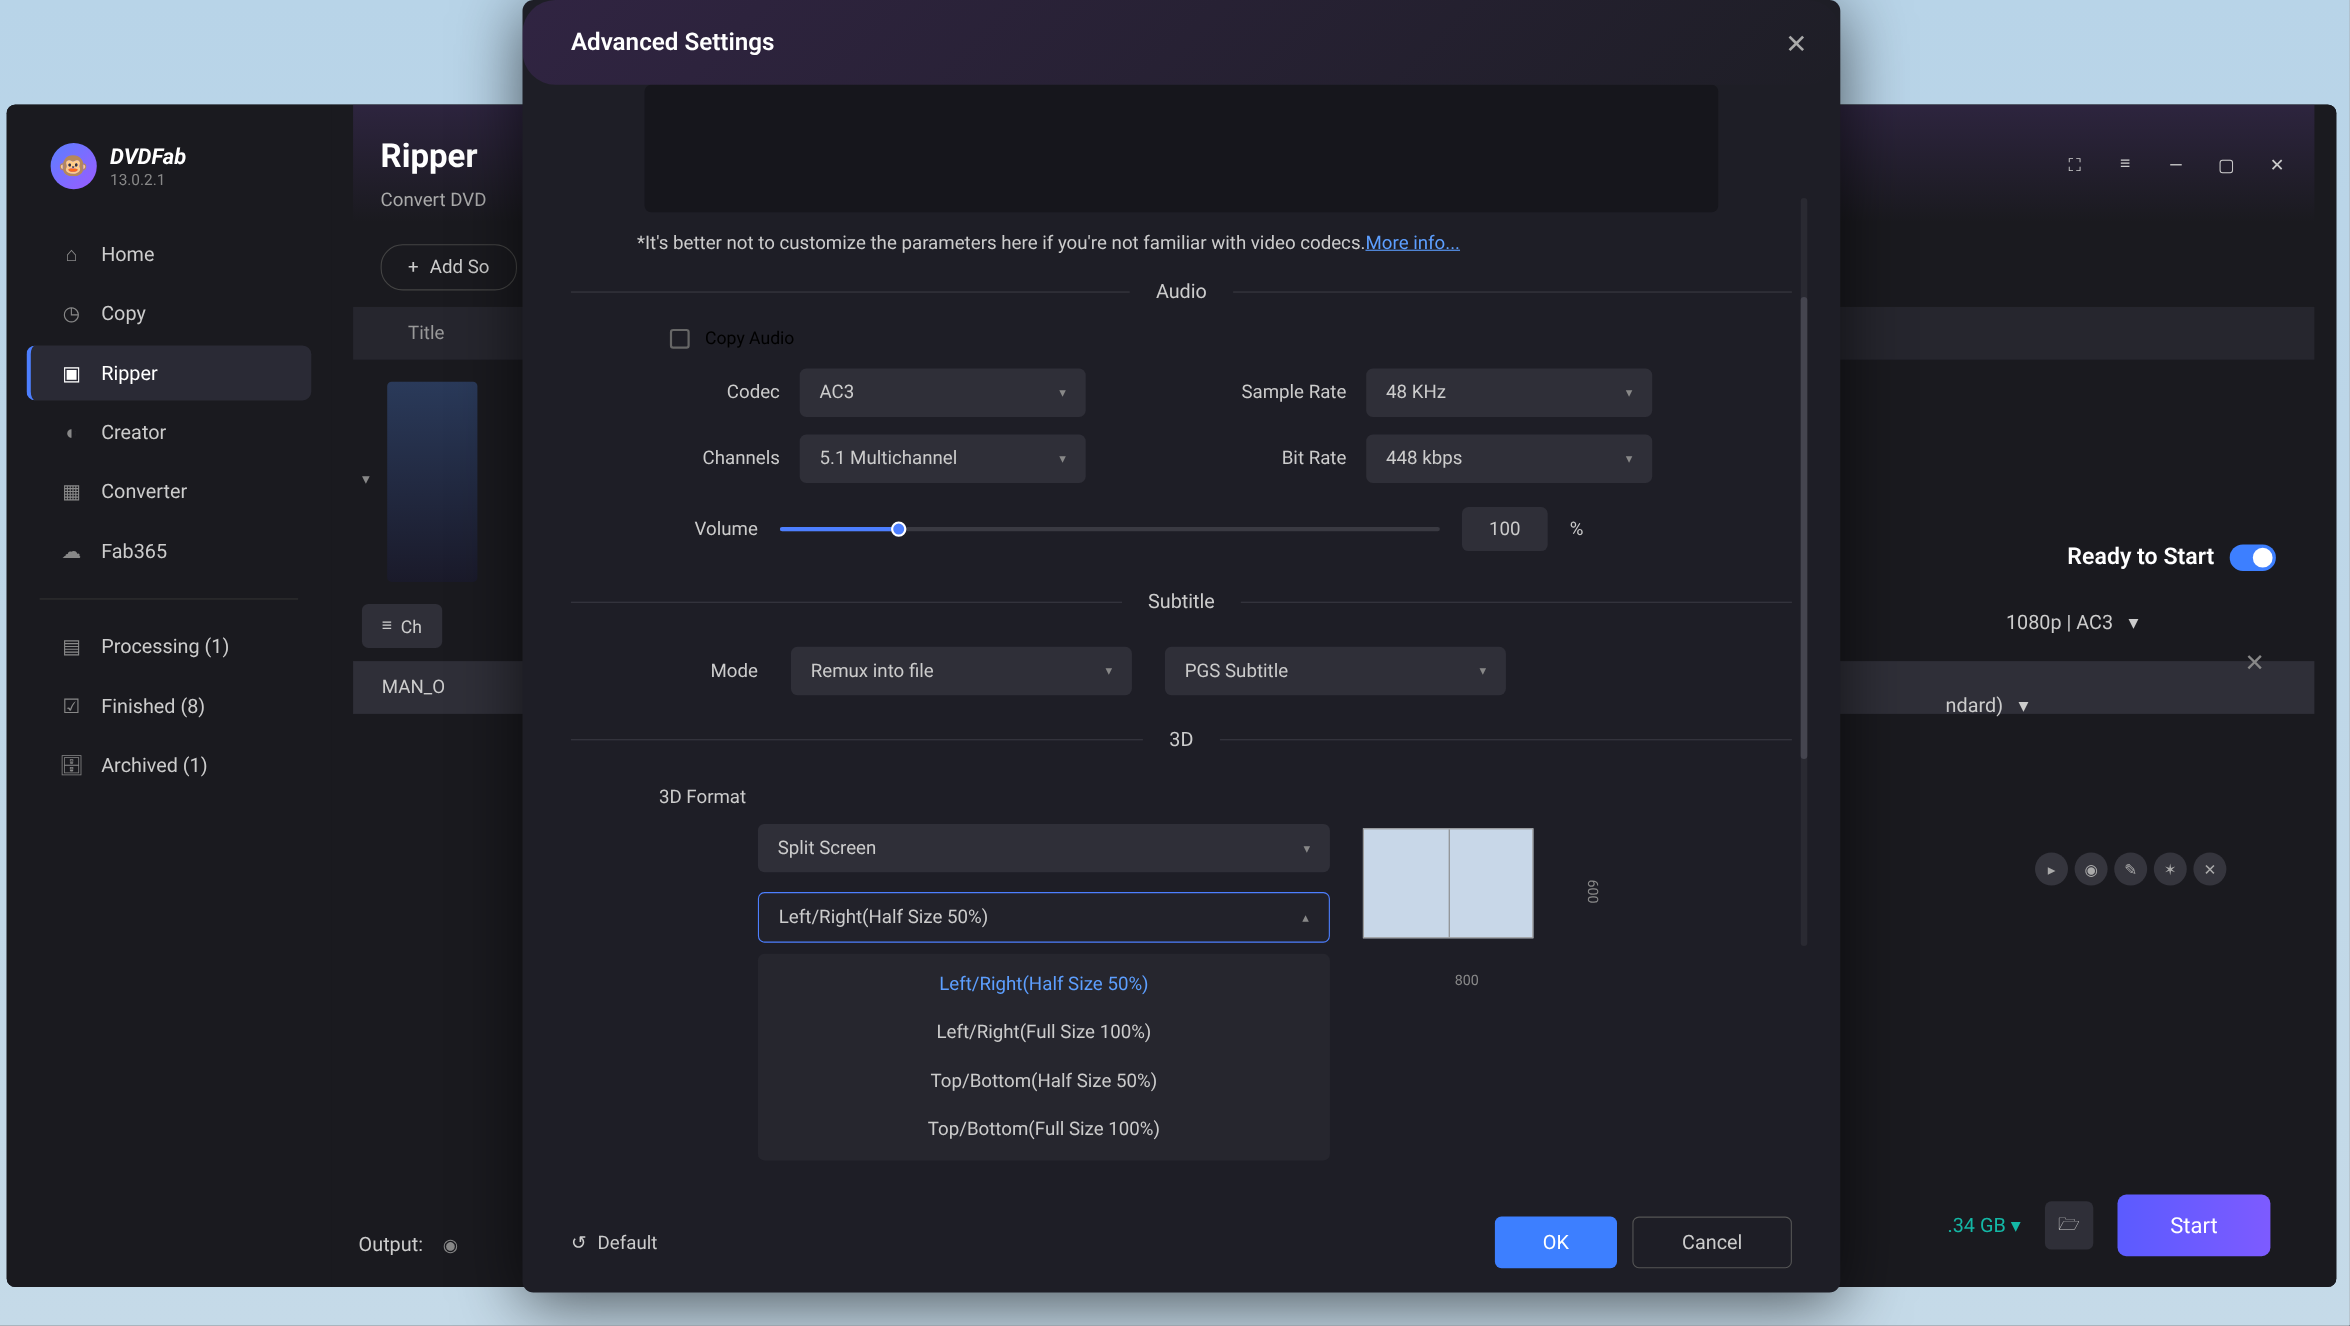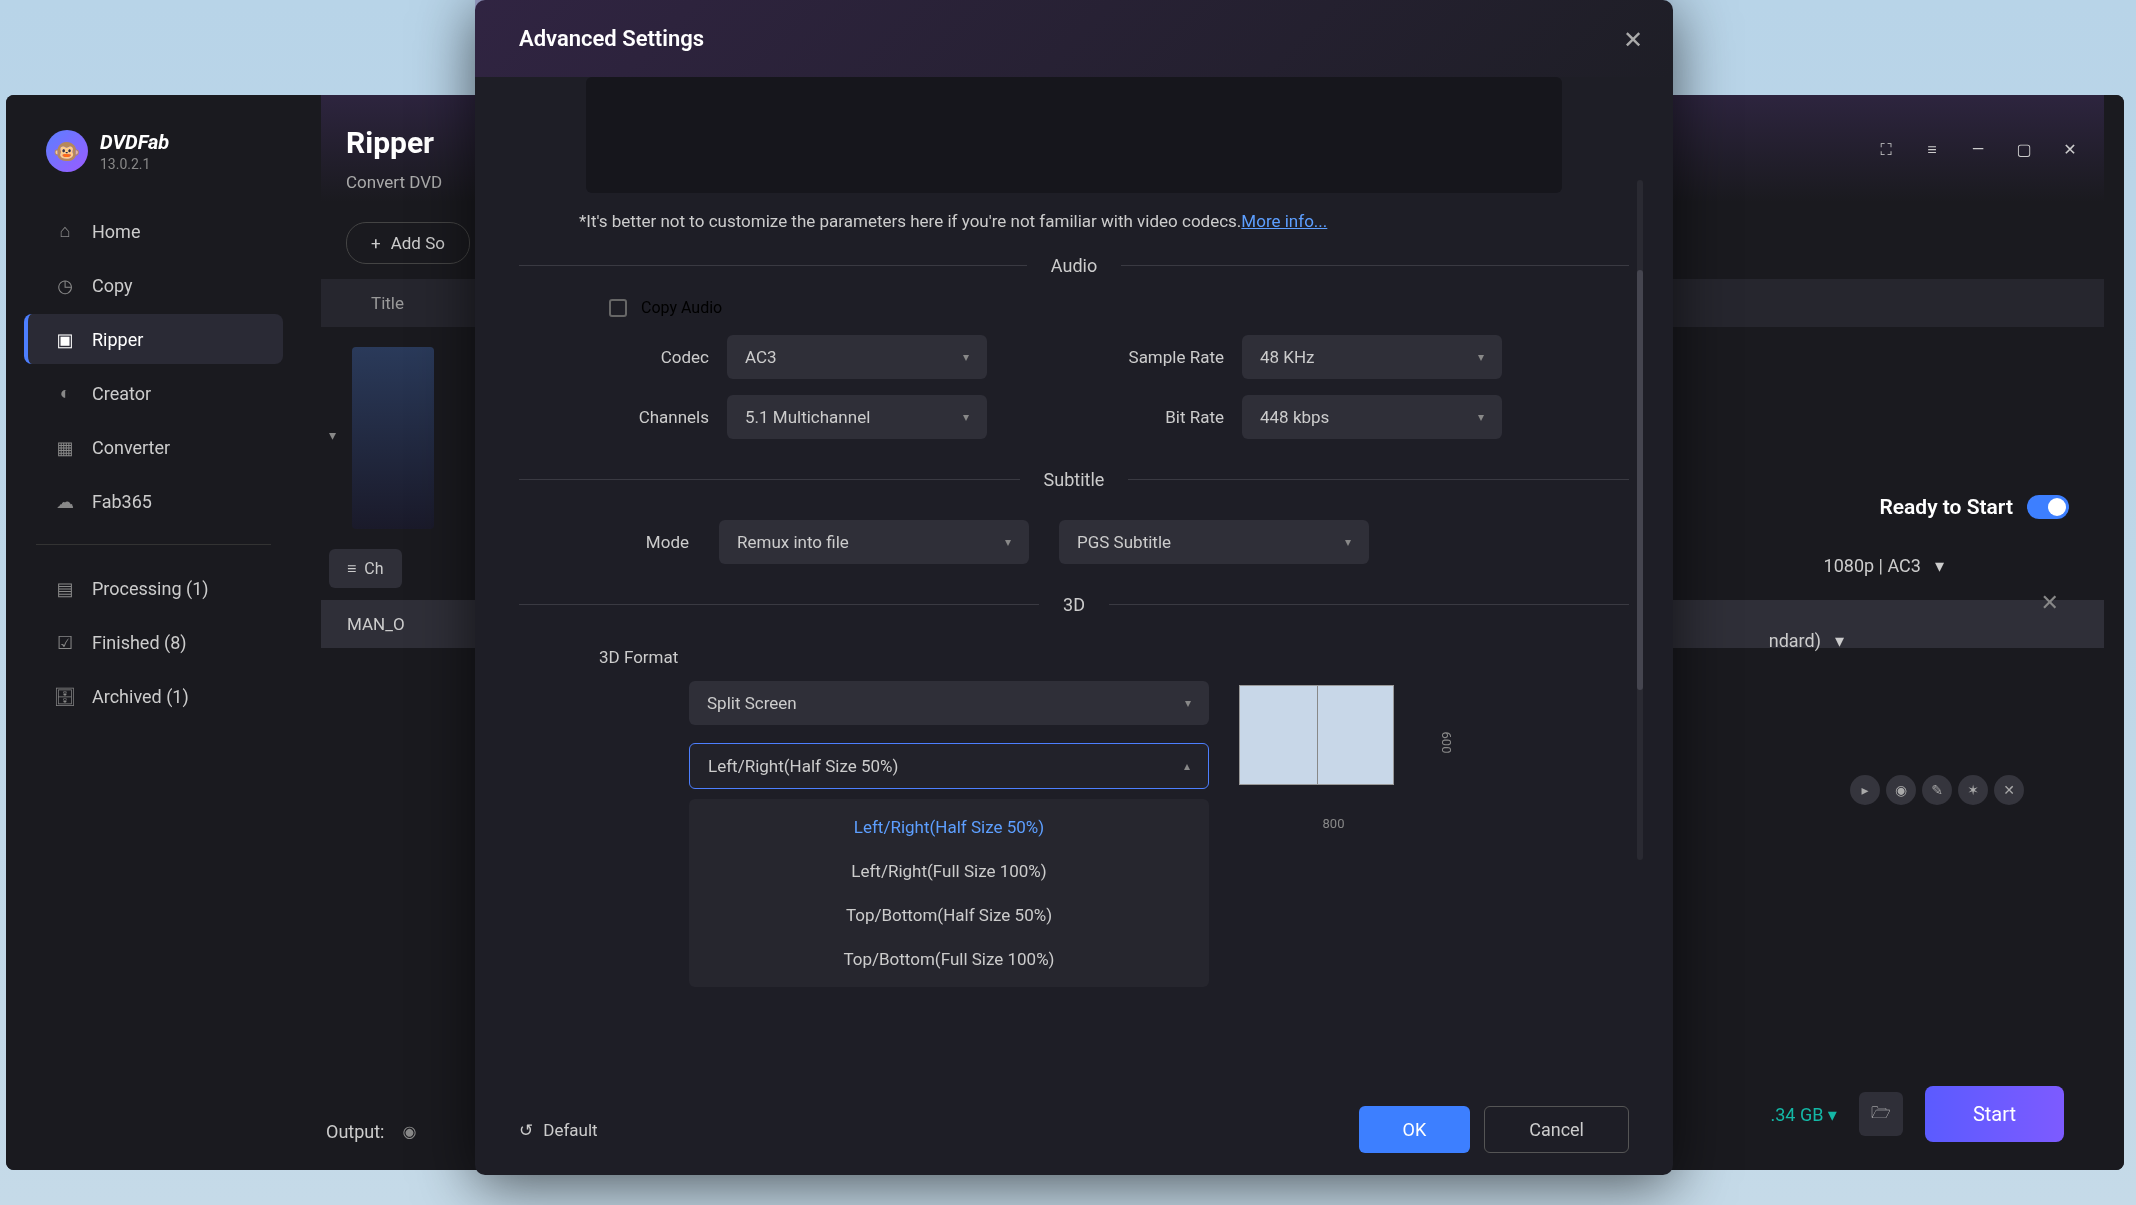--- a/index.html
+++ b/index.html
@@ -91,21 +91,21 @@
 .start-btn { padding:16px 48px; background:linear-gradient(90deg,#5b5bff,#7d5bff); color:#fff; font-size:20px; border-radius:8px; border:none;}
 
 
 .modal {
   position:absolute; left:475px; top:0;
   width:1198px; height:1175px;
   background:#1e1e26; border-radius:10px;
   box-shadow:0 10px 60px rgba(0,0,0,0.6);
   overflow:visible;
 }
-.modal-header { padding:26px 44px; background:linear-gradient(135deg,rgba(90,50,130,0.3),transparent);}
+.modal-header { padding:26px 44px; background:linear-gradient(135deg,rgba(90,50,130,0.3),transparent);border-radius:30px;}
 .modal-title { color:#fff; font-size:22px; font-weight:600;}
 .modal-close { position:absolute; right:30px; top:26px; color:#aaa; font-size:24px; cursor:pointer;}
 
 .modal-body { padding:0 44px 100px 44px; overflow-y:auto; height:calc(100% - 70px);}
 .preview-box { width:88%; height:116px; background:#16161c; border-radius:6px; margin:0 auto 18px auto;}
 
 .info-text { color:#ccc; font-size:17px; margin-bottom:24px; padding-left:60px;}
 .info-link { color:#5d9fff; text-decoration:underline; cursor:pointer;}
 
 .section-divider { display:flex; align-items:center; gap:24px; margin:22px 0;}
@@ -336,20 +336,29 @@
             <span class="caret">▾</span>
         </div>
       </div>
       <div class="col-group">
         <span class="form-label">Bit Rate</span>
         <div class="select">
           <span>448 kbps</span>
             <span class="caret">▾</span>
         </div>
       </div>
+    </div>
+    <div class="slider-row">
+      <span class="form-label">Volume</span>
+      <div class="slider-track">
+        <div class="slider-fill"></div>
+          <div class="slider-thumb"></div>
+      </div>
+      <div class="vol-box">100</div>
+      <span class="pct">%</span>
     </div>
 
     <div class="section-divider">
       <div class="line"></div>
         <span class="label">Subtitle</span>
         <div class="line"></div>
     </div>
     <div class="form-row">
       <span class="form-label">Mode</span>
       <div class="select" style="min-width:310px">

